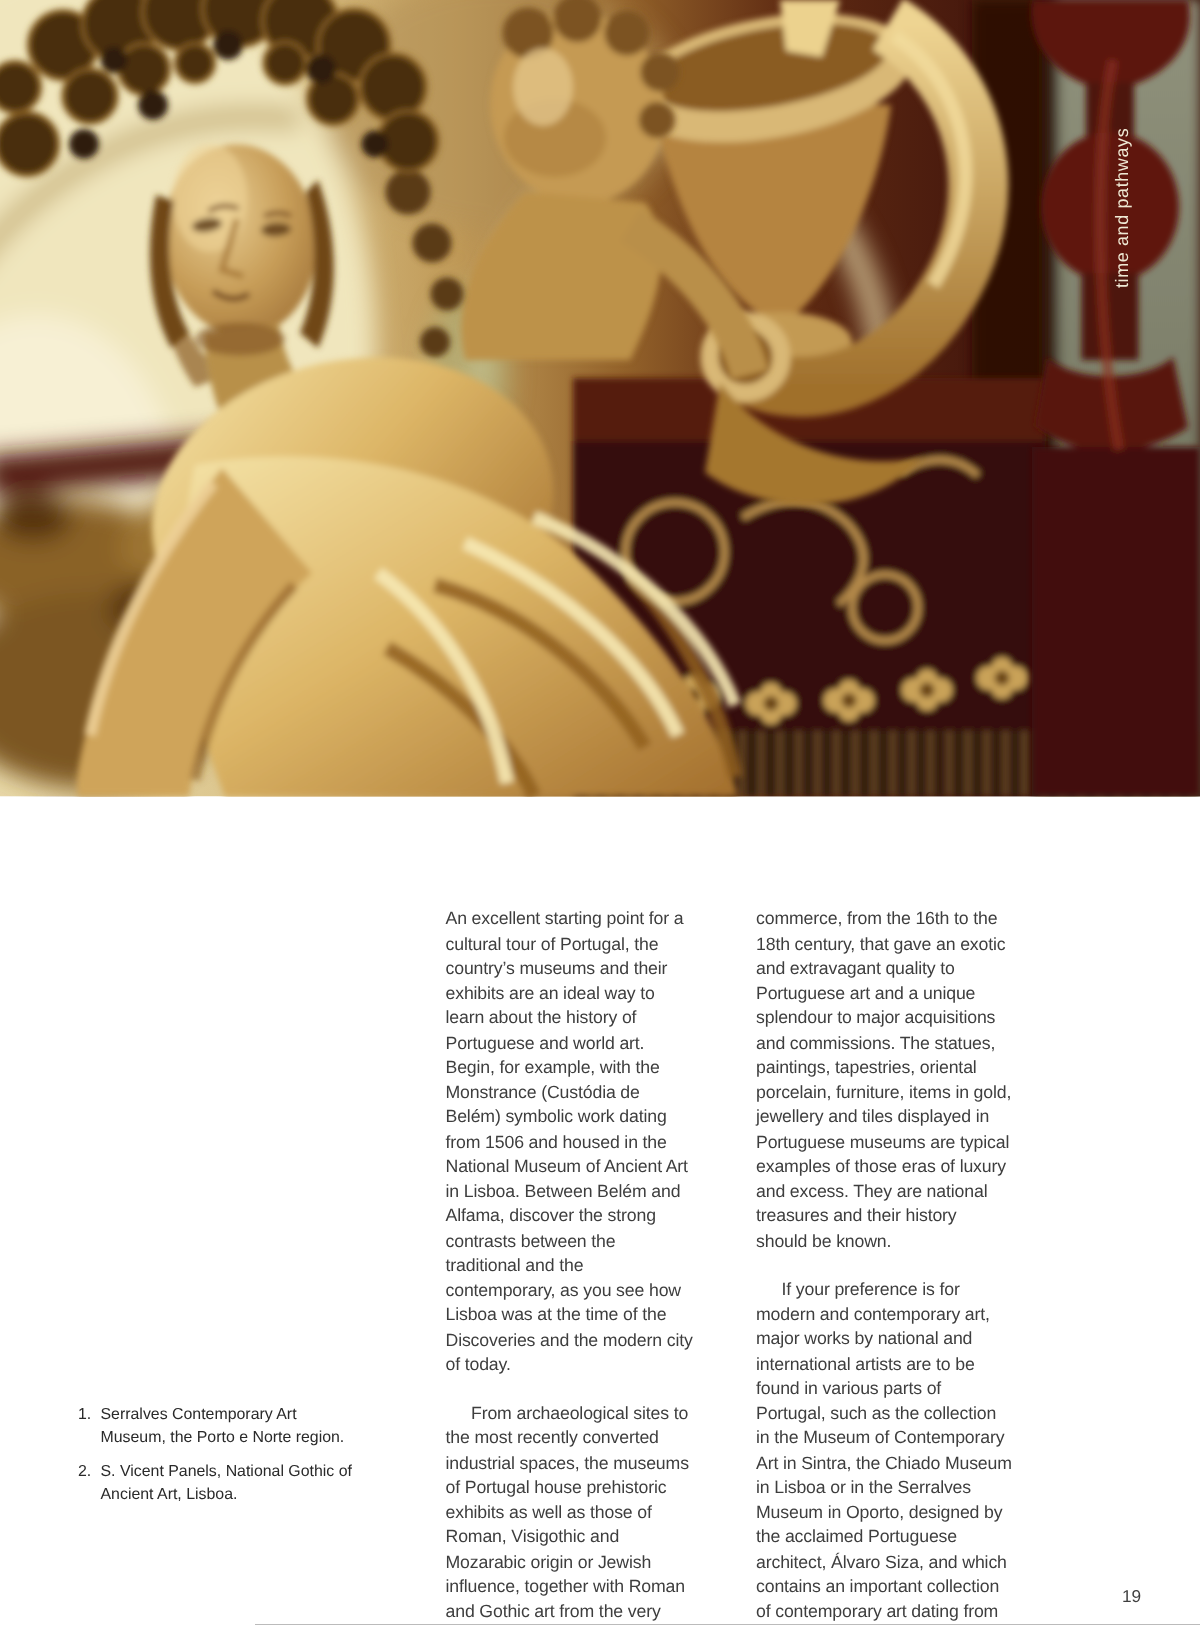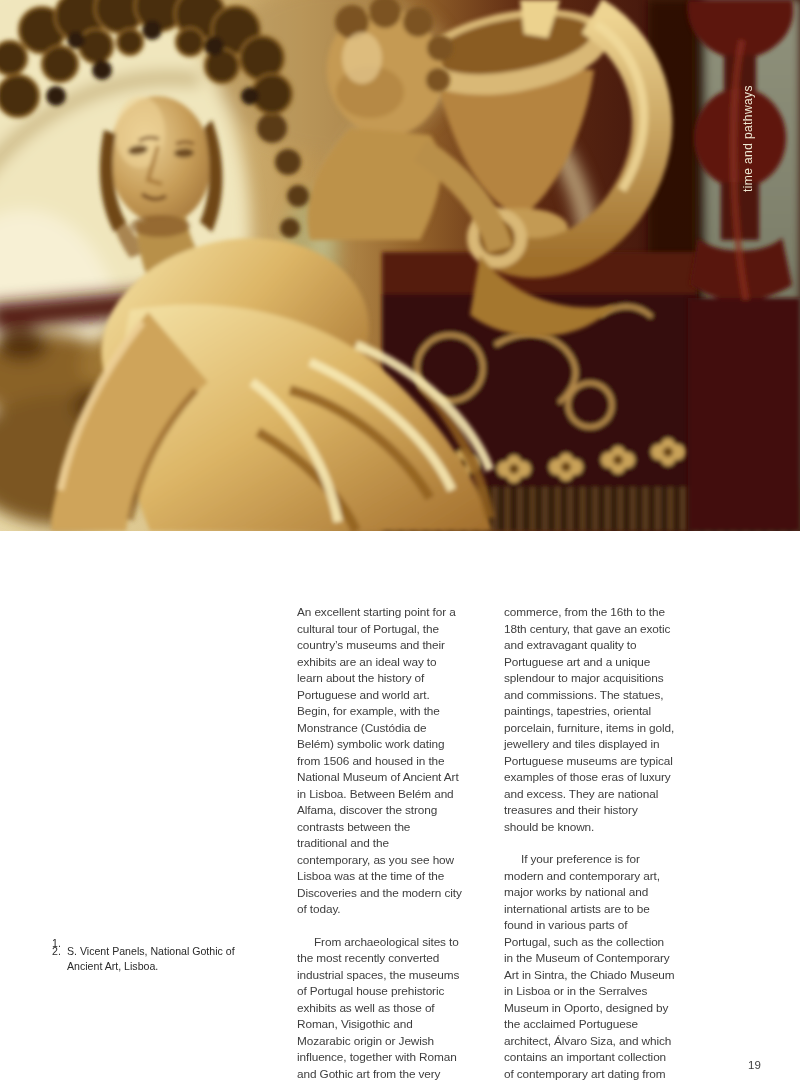--- a/index.html
+++ b/index.html
@@ -258,20 +258,21 @@
   </div>
 
   <div class="col col-right">
     <p>commerce, from the 16th to the 18th century, that gave an exotic and extravagant quality to Portuguese art and a unique splendour to major acquisitions and commissions. The statues, paintings, tapestries, oriental porcelain, furniture, items in gold, jewellery and tiles displayed in Portuguese museums are typical examples of those eras of luxury and excess. They are national treasures and their history should be known.</p>
     <p class="indent">If your preference is for modern and contemporary art, major works by national and international artists are to be found in various parts of Portugal, such as the collection in the Museum of Contemporary Art in Sintra, the Chiado Museum in Lisboa or in the Serralves Museum in Oporto, designed by the acclaimed Portuguese architect, Álvaro Siza, and which contains an important collection of contemporary art dating from the late 1960s until the present time.</p>
   </div>
 
   <div class="captions">
     <div class="cap-item">
       <span class="cap-num">1.</span>
+      <span class="cap-text">Serralves Contemporary Art Museum, the Porto e Norte region.</span>
     </div>
     <div class="cap-item">
       <span class="cap-num">2.</span>
       <span class="cap-text">S. Vicent Panels, National Gothic of Ancient Art, Lisboa.</span>
     </div>
   </div>
 
   <div class="page-number">19</div>
 
 </div>

